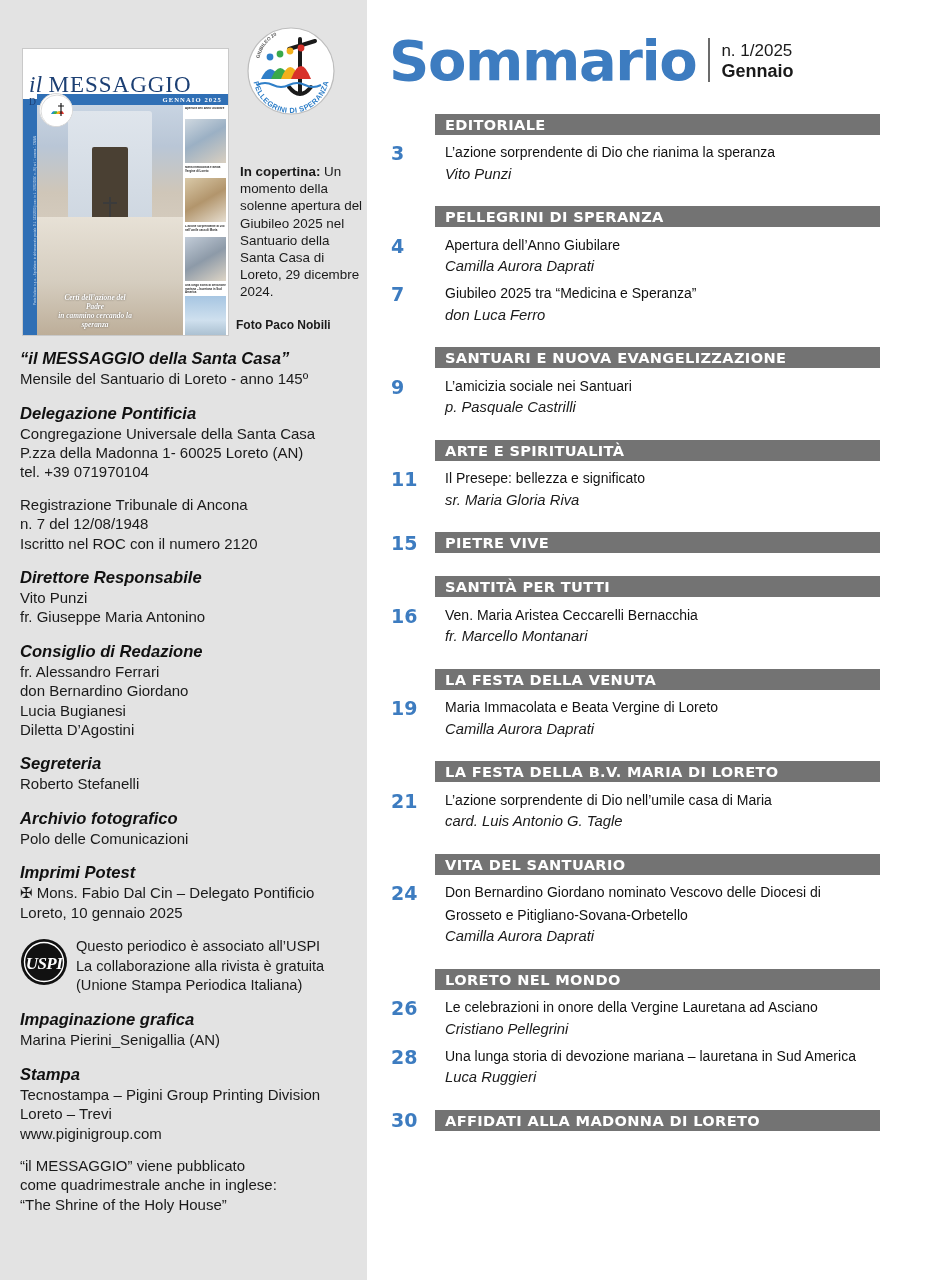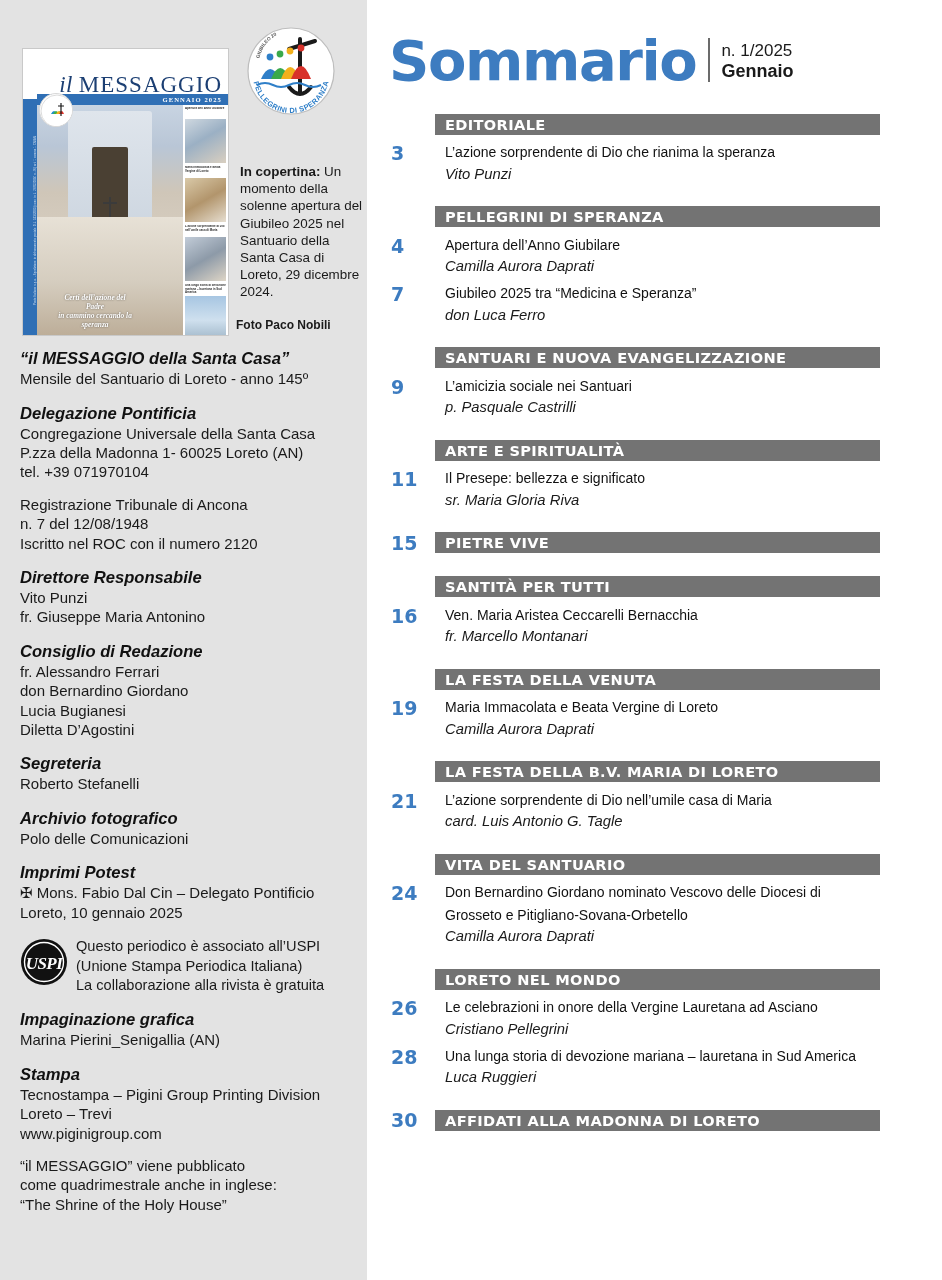--- a/index.html
+++ b/index.html
@@ -45,21 +45,21 @@
     width:260px;
     transform:rotate(-90deg);
     font-size:2.6px;
     letter-spacing:.2px;
     color:#cfe0f2;
     white-space:nowrap;
     text-align:center;
   }
   .cover-masthead {
     position:absolute; left:0; right:0; top:4px; height:46px;
-    background:#fff; padding:20px 6px 0 6px; text-align:right;
+    background:#fff; padding:20px 6px 0 6px; text-align:left;
   }
   .cover-title {
     font-family:"Liberation Serif", serif;
     font-size:23px; line-height:24px; color:#1c3f73; font-weight:400;
     letter-spacing:.3px;
   }
   .cover-title i { font-style:italic; }
   .cover-title b { font-weight:400; letter-spacing:1px; }
   .cover-sub {
     font-family:"Liberation Serif", serif;
@@ -336,22 +336,22 @@
       <div class="uspi-block">
         <div class="uspi-logo">
           <svg viewBox="0 0 48 48" width="48" height="48" aria-hidden="true">
             <circle cx="24" cy="24" r="23" fill="#111111"></circle>
             <circle cx="24" cy="24" r="19.5" fill="none" stroke="#ffffff" stroke-width="1.4"></circle>
             <text x="24" y="31" text-anchor="middle" font-size="17" font-weight="bold" font-style="italic" fill="#ffffff" font-family="'Liberation Serif',serif" letter-spacing="-0.6">USPI</text>
           </svg>
         </div>
         <div id="uspi-lines">
             <p>Questo periodico è associato all’USPI</p>
+            <p>La collaborazione alla rivista è gratuita</p>
             <p>(Unione Stampa Periodica Italiana)</p>
-            <p>La collaborazione alla rivista è gratuita</p>
           </div>
       </div>
 
       <div id="blocks-after">
           <h2>Impaginazione grafica</h2>
           <p class="tight">Marina Pierini_Senigallia (AN)</p>
           <h2>Stampa</h2>
           <p class="tight">Tecnostampa – Pigini Group Printing Division<br>Loreto – Trevi<br>www.piginigroup.com</p>
           <p class="gap tight">“il MESSAGGIO” viene pubblicato<br>come quadrimestrale anche in inglese:<br>“The Shrine of the Holy House”</p>
         </div>

